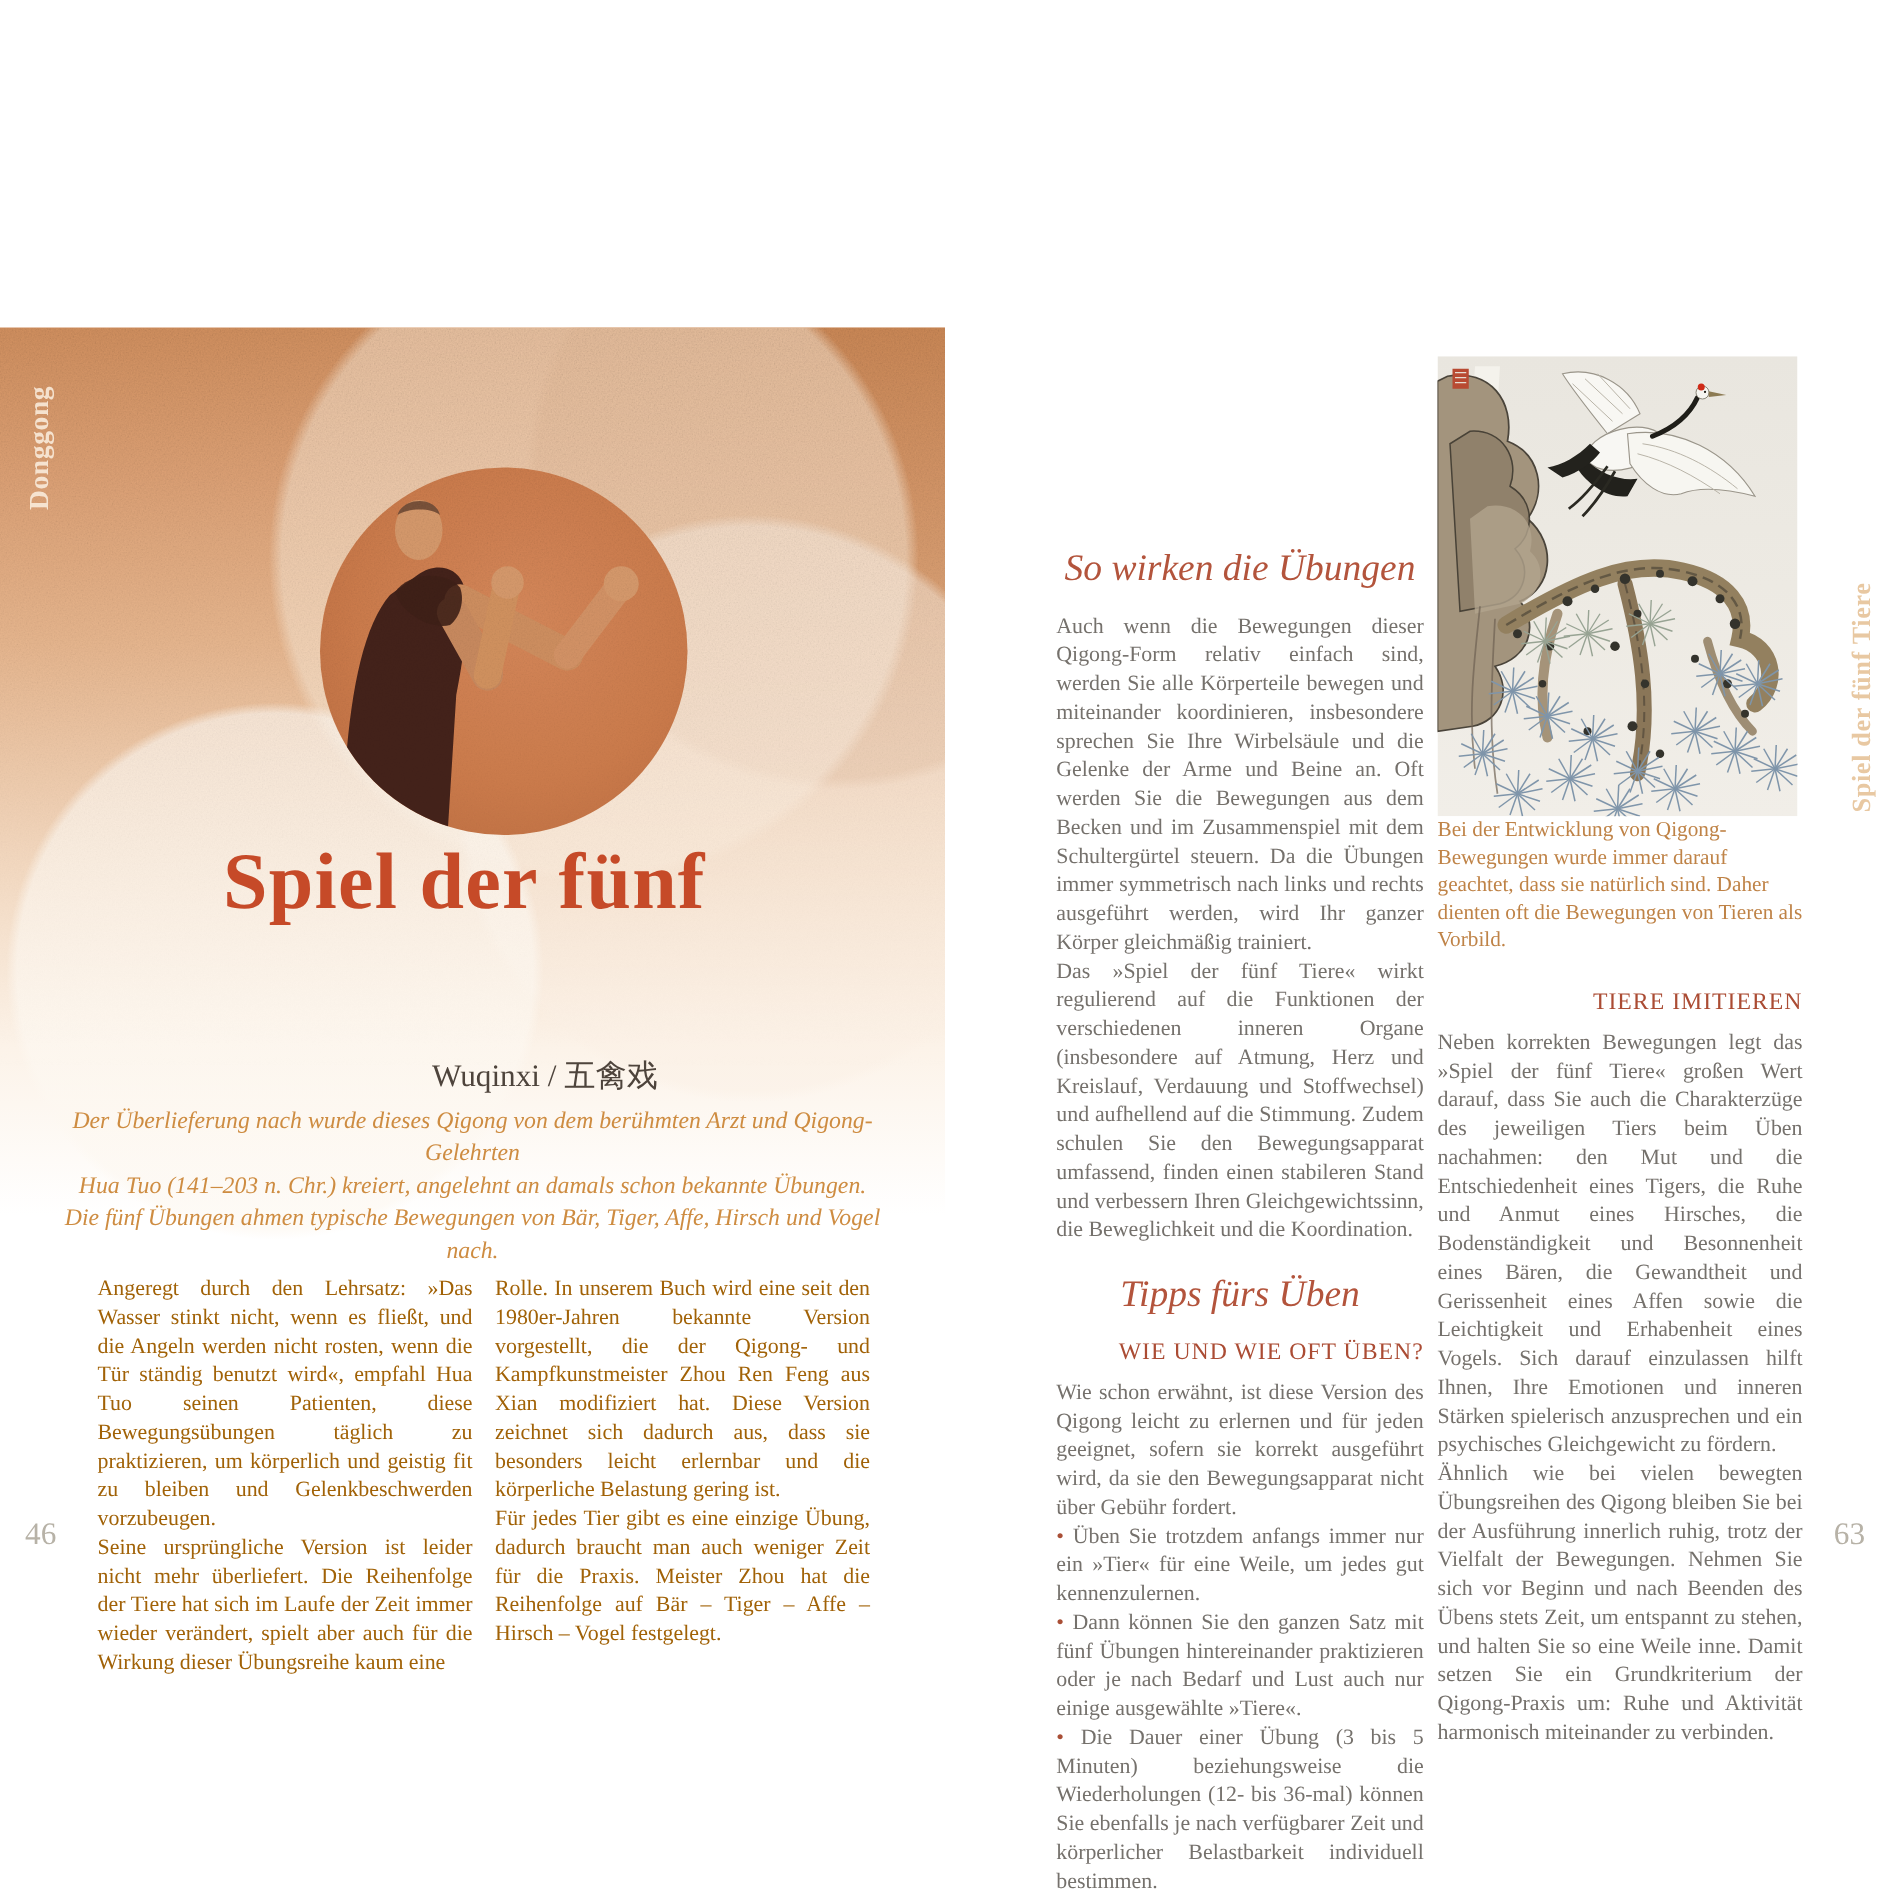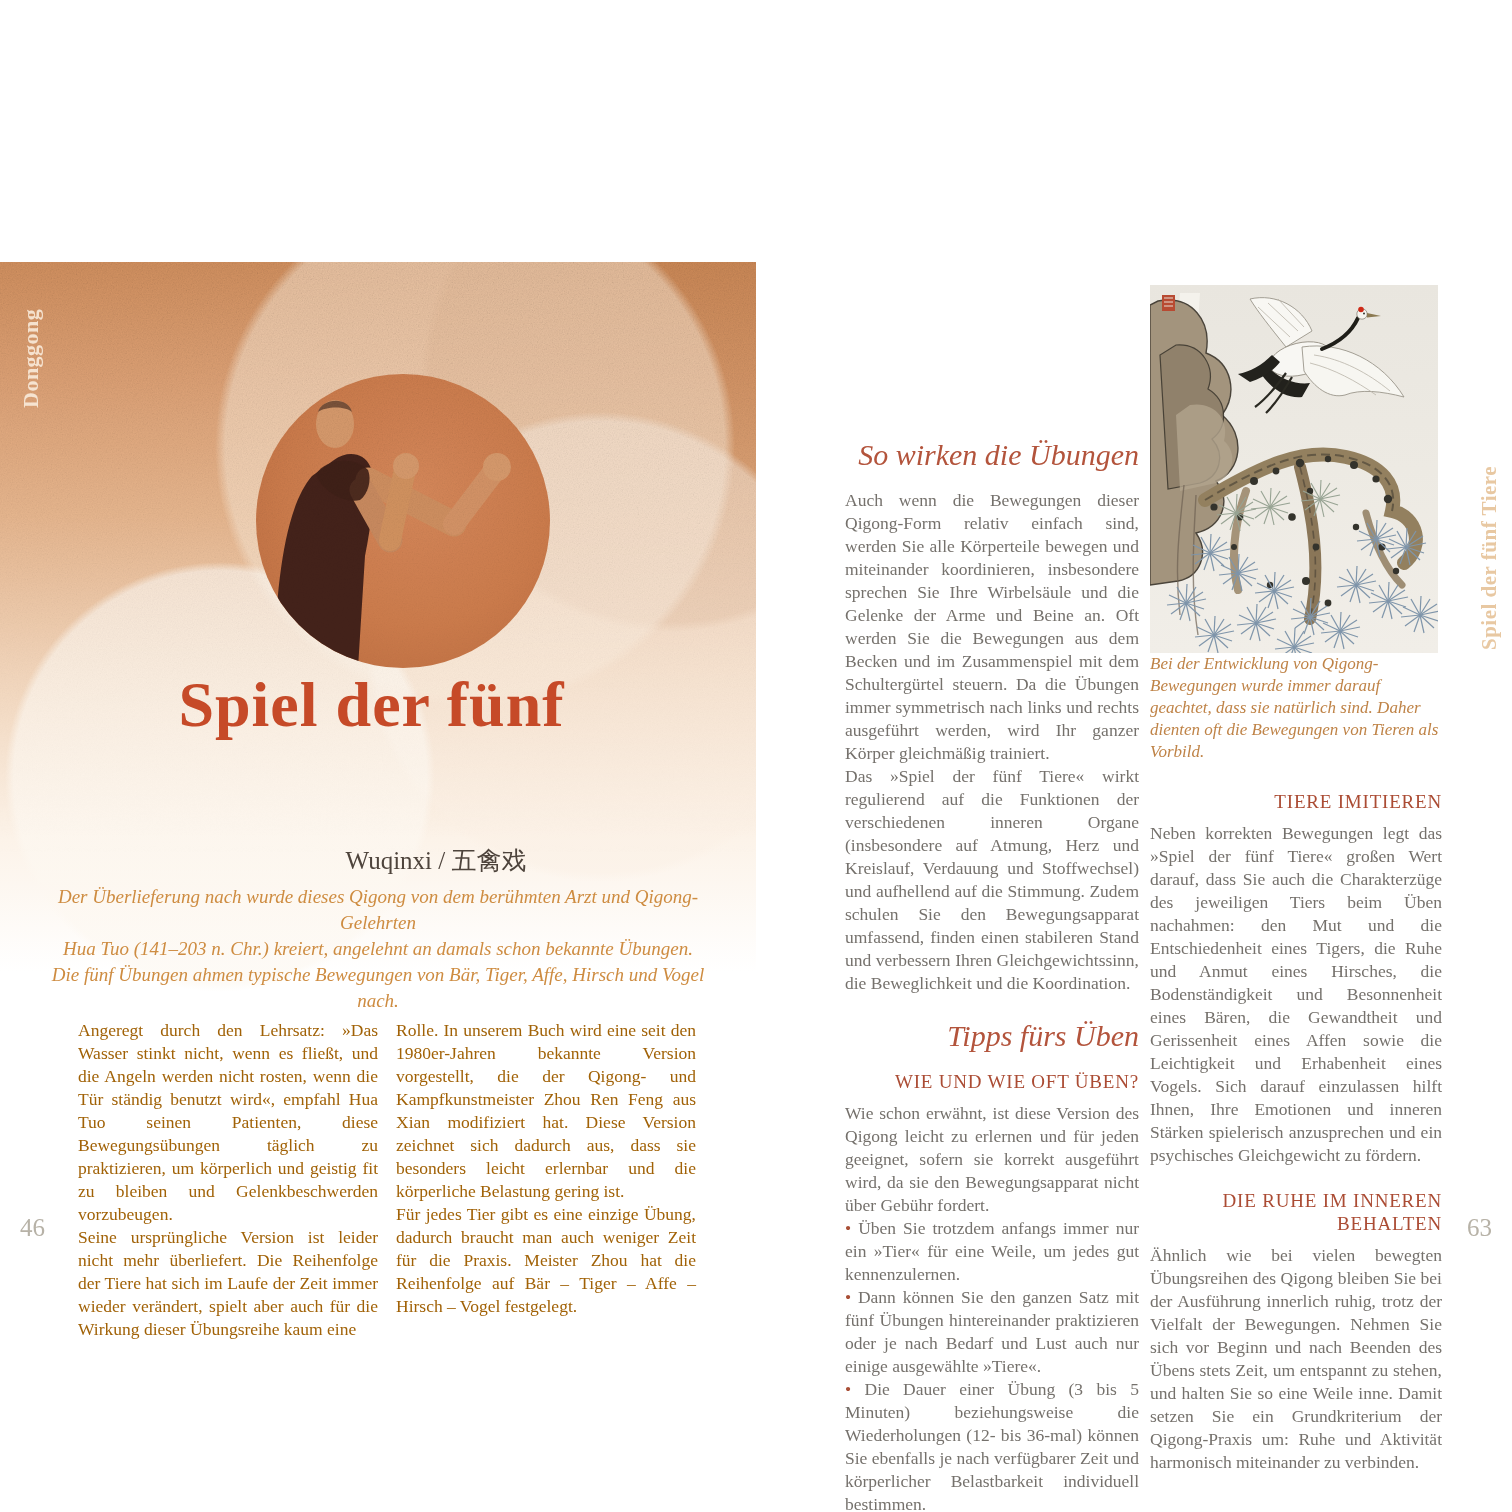--- a/index.html
+++ b/index.html
@@ -45,28 +45,28 @@
 
   .pagenum{position:absolute;top:1214px;color:#b7b2a7;font-size:25px;}
   .pn-left{left:20px;} .pn-right{right:20px;text-align:right;}
 
   
   .rcol{position:absolute;color:#75716c;font-size:17.5px;line-height:23px;text-align:justify;}
   .rcol p{margin:0;}
   .rcol-left{left:845px;top:438px;width:294px;}
   .rcol-right{left:1150px;top:285px;width:292px;}
   .h-italic{font-style:italic;font-weight:normal;color:#b3543c;font-size:30px;line-height:1.1;
-    margin:0 0 18px 0;text-align:right;}
+    margin:0 0 18px 0;text-align:center;}
   .h-italic.mt{margin-top:24px;}
   .h-caps{color:#ab4c34;font-size:19px;letter-spacing:.8px;margin:14px 0 9px 0;font-weight:normal;text-align:right;}
   .bullets{list-style:none;margin:0;padding:0;}
   .bullets li{margin:0;}
   .blt{color:#a94f36;}
   .painting{display:block;width:288px;height:368px;}
-  .caption{margin-top:10px;color:#bf8347;font-style:italic;font-size:17px;line-height:22px;text-align:left;}
+  .caption{margin-top:10px;color:#bf8347;font-size:17px;line-height:22px;text-align:left;}
   .rcol-right .h-caps.first{margin-top:27px;}
 </style>
 </head>
 <body>
 
 <div class="canvas">
 
   <div>
 
     <div class="header-art">
@@ -250,21 +250,20 @@
           <path d="M217,28 L231,31 L217,32.5 Z" fill="#8c7a52"></path>
           <path d="M136,88 C126,102 116,114 105,122 M142,92 C134,106 126,118 116,128" stroke="#2a2922" stroke-width="2.2" fill="none"></path>
         </g>
       </svg>
 
       <p class="caption">Bei der Entwicklung von Qigong-Bewegungen wurde immer darauf geachtet, dass sie natürlich sind. Daher dienten oft die Bewegungen von Tieren als Vorbild.</p>
 
       <h3 class="h-caps first">TIERE IMITIEREN</h3>
       <p>Neben korrekten Bewegungen legt das »Spiel der fünf Tiere« großen Wert darauf, dass Sie auch die Charakterzüge des jeweiligen Tiers beim Üben nachahmen: den Mut und die Entschiedenheit eines Tigers, die Ruhe und Anmut eines Hirsches, die Bodenständigkeit und Besonnenheit eines Bären, die Gewandtheit und Gerissenheit eines Affen sowie die Leichtigkeit und Erhabenheit eines Vogels. Sich darauf einzulassen hilft Ihnen, Ihre Emotionen und inneren Stärken spielerisch anzusprechen und ein psychisches Gleichgewicht zu fördern.</p>
 
-      <h3 class="h-caps" style="margin-top:22px;">DIE RUHE IM INNEREN BEHALTEN</h3>
       <p>Ähnlich wie bei vielen bewegten Übungsreihen des Qigong bleiben Sie bei der Ausführung innerlich ruhig, trotz der Vielfalt der Bewegungen. Nehmen Sie sich vor Beginn und nach Beenden des Übens stets Zeit, um entspannt zu stehen, und halten Sie so eine Weile inne. Damit setzen Sie ein Grundkriterium der Qigong-Praxis um: Ruhe und Aktivität harmonisch miteinander zu verbinden.</p>
     </div>
 
     <div class="margin-tab tab-right">Spiel der fünf Tiere</div>
     <div class="pagenum pn-right">63</div>
   </div>
 
 </div>
 
 </body></html>

